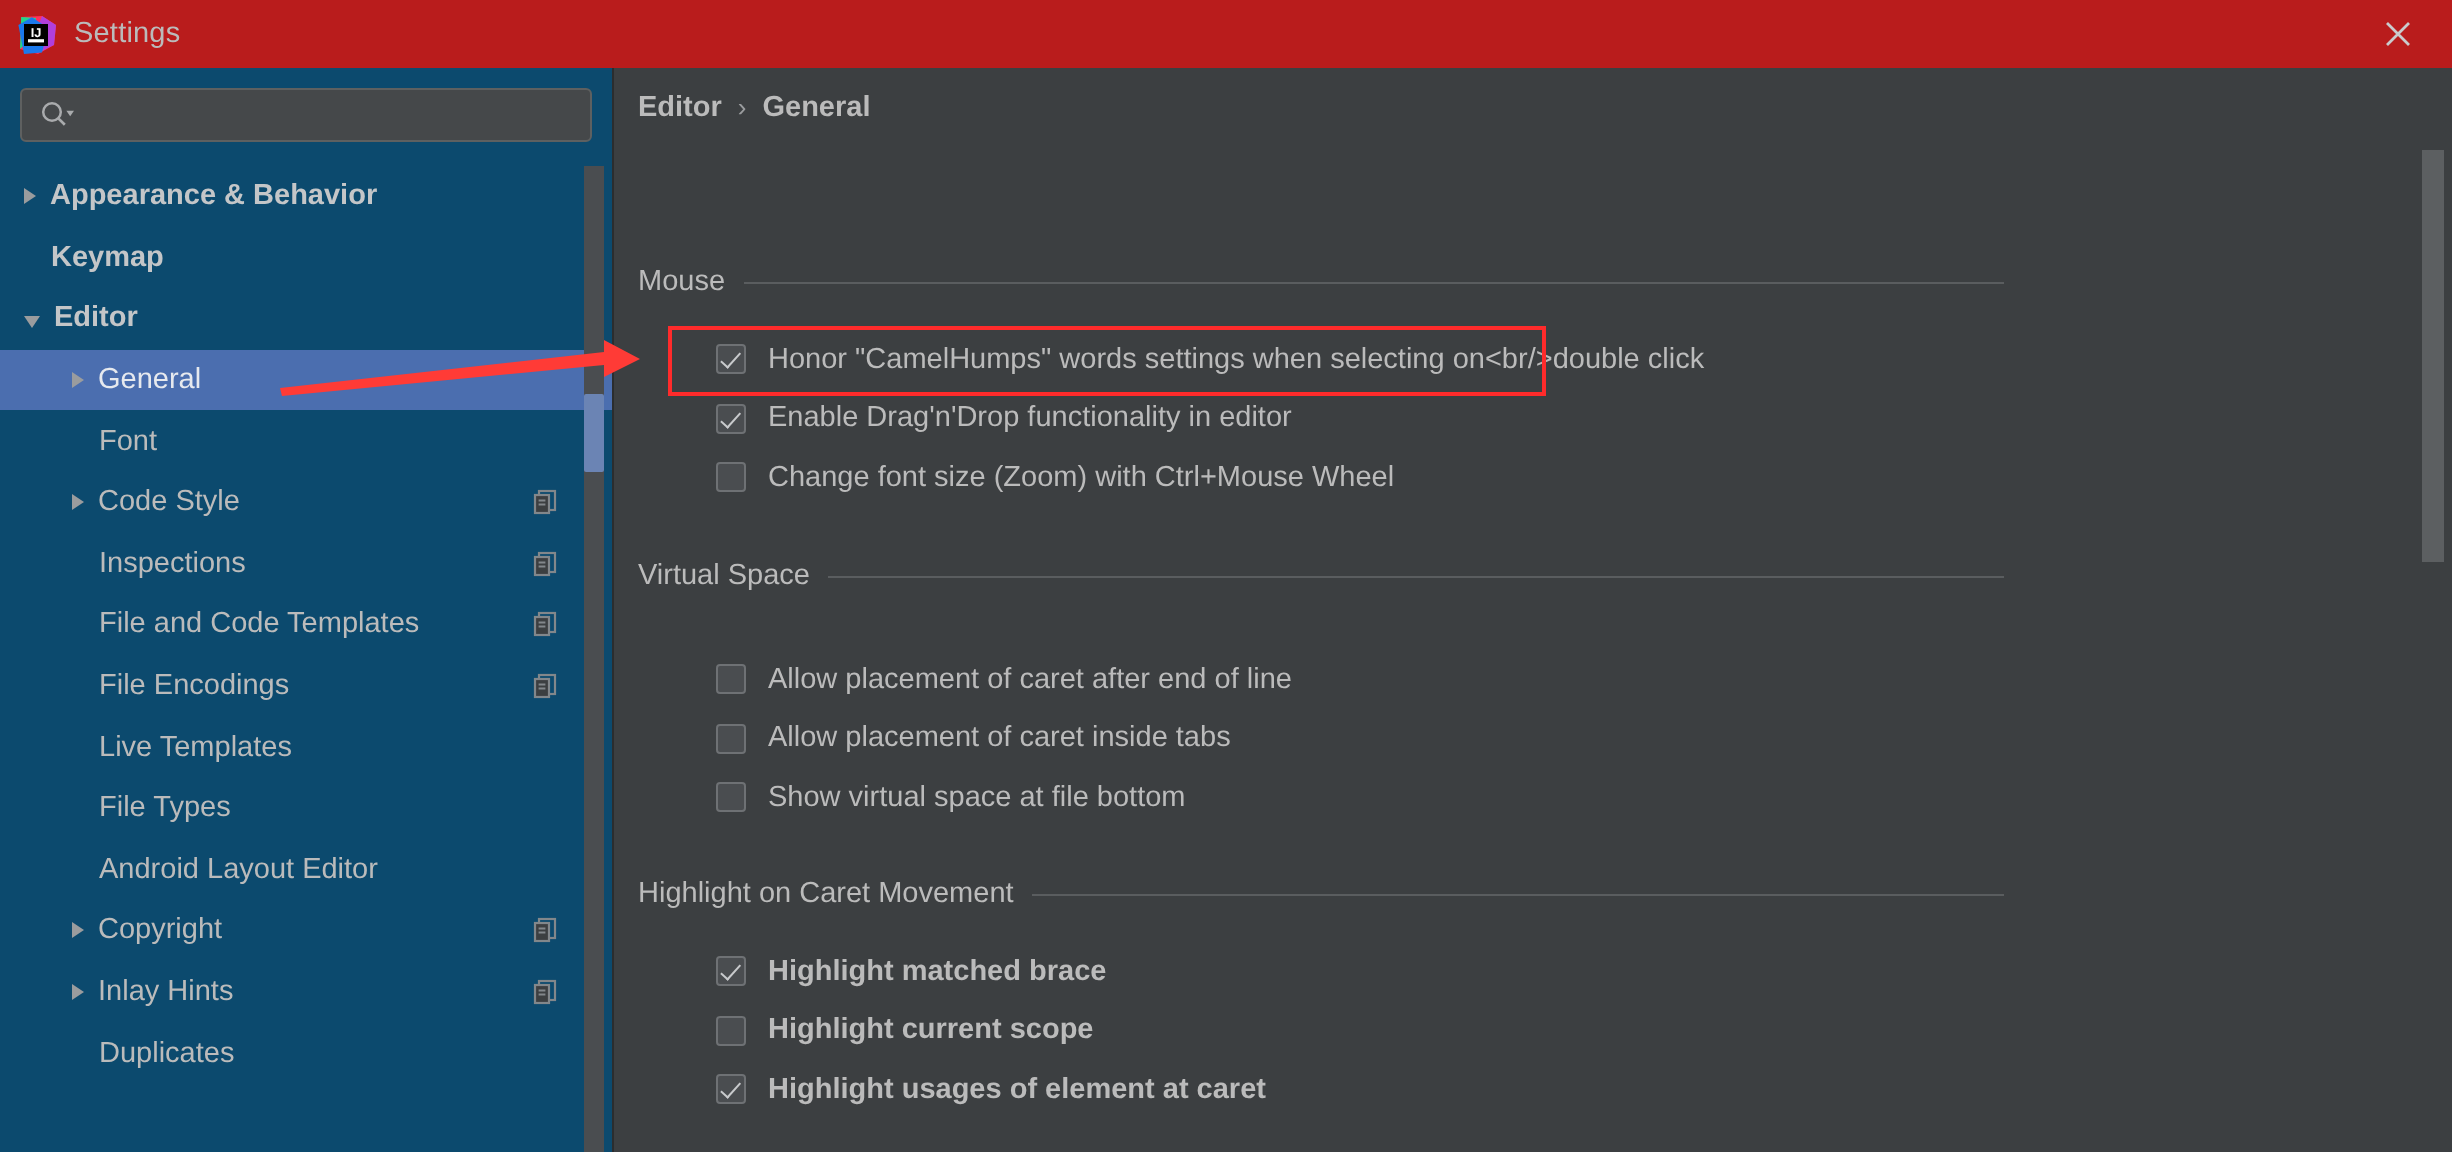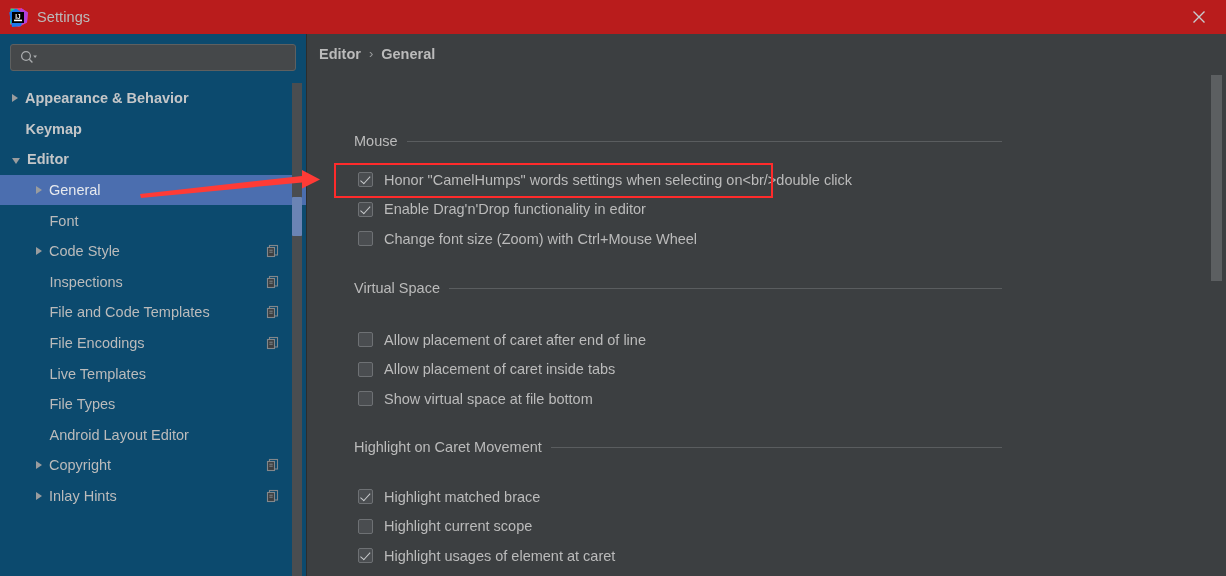--- a/index.html
+++ b/index.html
@@ -160,21 +160,20 @@
     display: flex;
     align-items: center;
     gap: 9px;
     height: 18px;
   }
   .section-title {
     font-size: 14.5px;
     color: #bbbbbb;
     white-space: nowrap;
     line-height: 18px;
-    margin-left: 35px;
   }
   .section-rule {
     flex: 1 1 auto;
     height: 1px;
     background: #5a5d5f;
   }
 
   .cb-row {
     display: flex;
     align-items: center;
@@ -352,20 +351,24 @@
         </div>
         <div class="tree-row lvl1">
           <span class="tree-arrow collapsed"></span>
           <span class="tree-label">Inlay Hints</span>
           <span class="tree-badge"><svg width="14" height="14" viewBox="0 0 14 14">
               <rect x="3.5" y="1.5" width="8" height="9.5" stroke="#82878b" stroke-width="1.1" fill="none"></rect>
               <rect x="1.5" y="3.5" width="7" height="9" stroke="#82878b" stroke-width="1.1" fill="#3c3f41"></rect>
               <path d="M3.3 6.2 H6.7 M3.3 8.2 H6.7" stroke="#82878b" stroke-width="1"></path>
             </svg></span>
         </div>
+        <div class="tree-row lvl1">
+          <span class="tree-arrow none"></span>
+          <span class="tree-label">Duplicates</span>
+        </div>
       </div>
 
     <div id="sidebar-scrollbar-track"></div>
     <div id="sidebar-scrollbar-thumb"></div>
   </div>
   <div id="sidebar-divider"></div>
 
   <div id="main">
     <div id="breadcrumb">
       <span>Editor</span>
@@ -412,21 +415,21 @@
               <span class="cb-box"></span>
               <span class="cb-label">Show virtual space at file bottom</span>
             </div>
           </div>
         </div>
         <div class="section" style="top: 404px;">
           <div class="section-header">
             <span class="section-title">Highlight on Caret Movement</span>
             <span class="section-rule"></span>
           </div>
-          <div style="margin-top: 26px;">
+          <div style="margin-top: 15px; font-weight: bold;">
             <div class="cb-row">
               <span class="cb-box checked"></span>
               <span class="cb-label">Highlight matched brace</span>
             </div>
             <div class="cb-row">
               <span class="cb-box"></span>
               <span class="cb-label">Highlight current scope</span>
             </div>
             <div class="cb-row">
               <span class="cb-box checked"></span>

